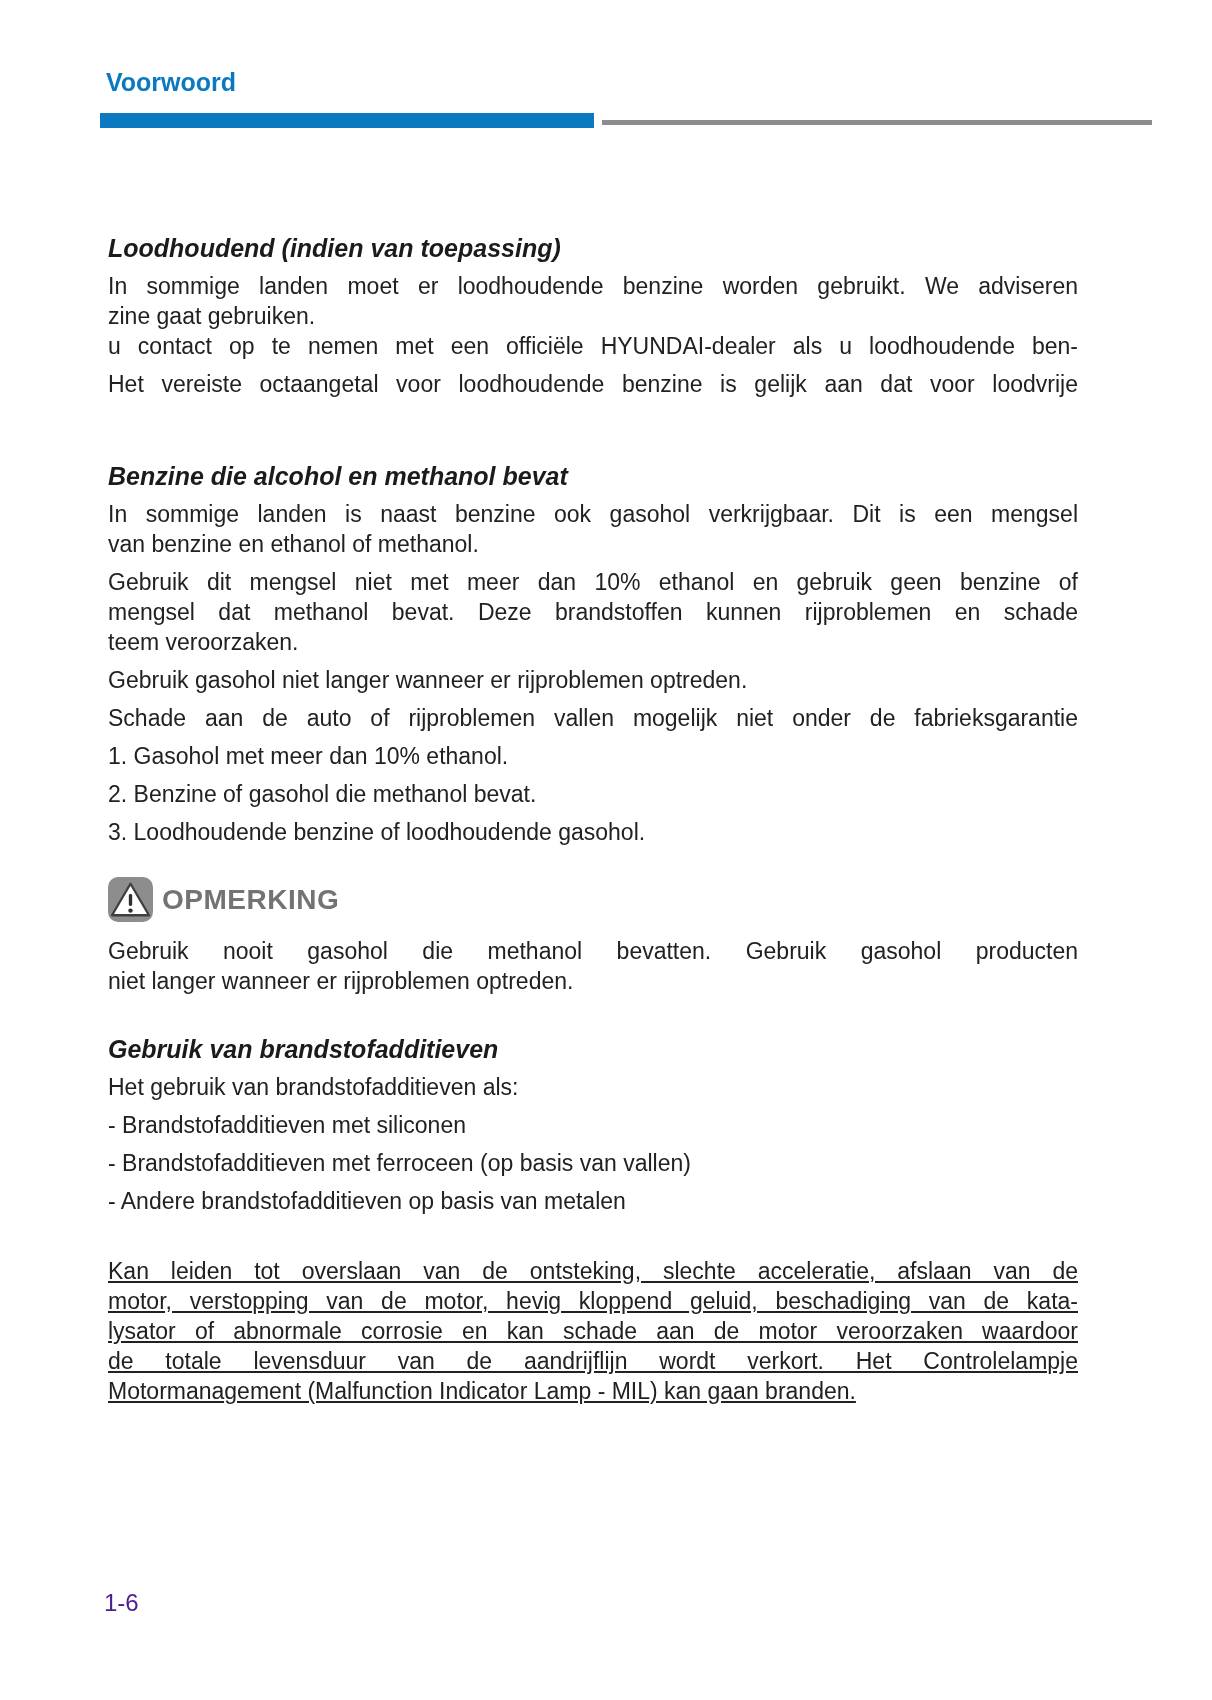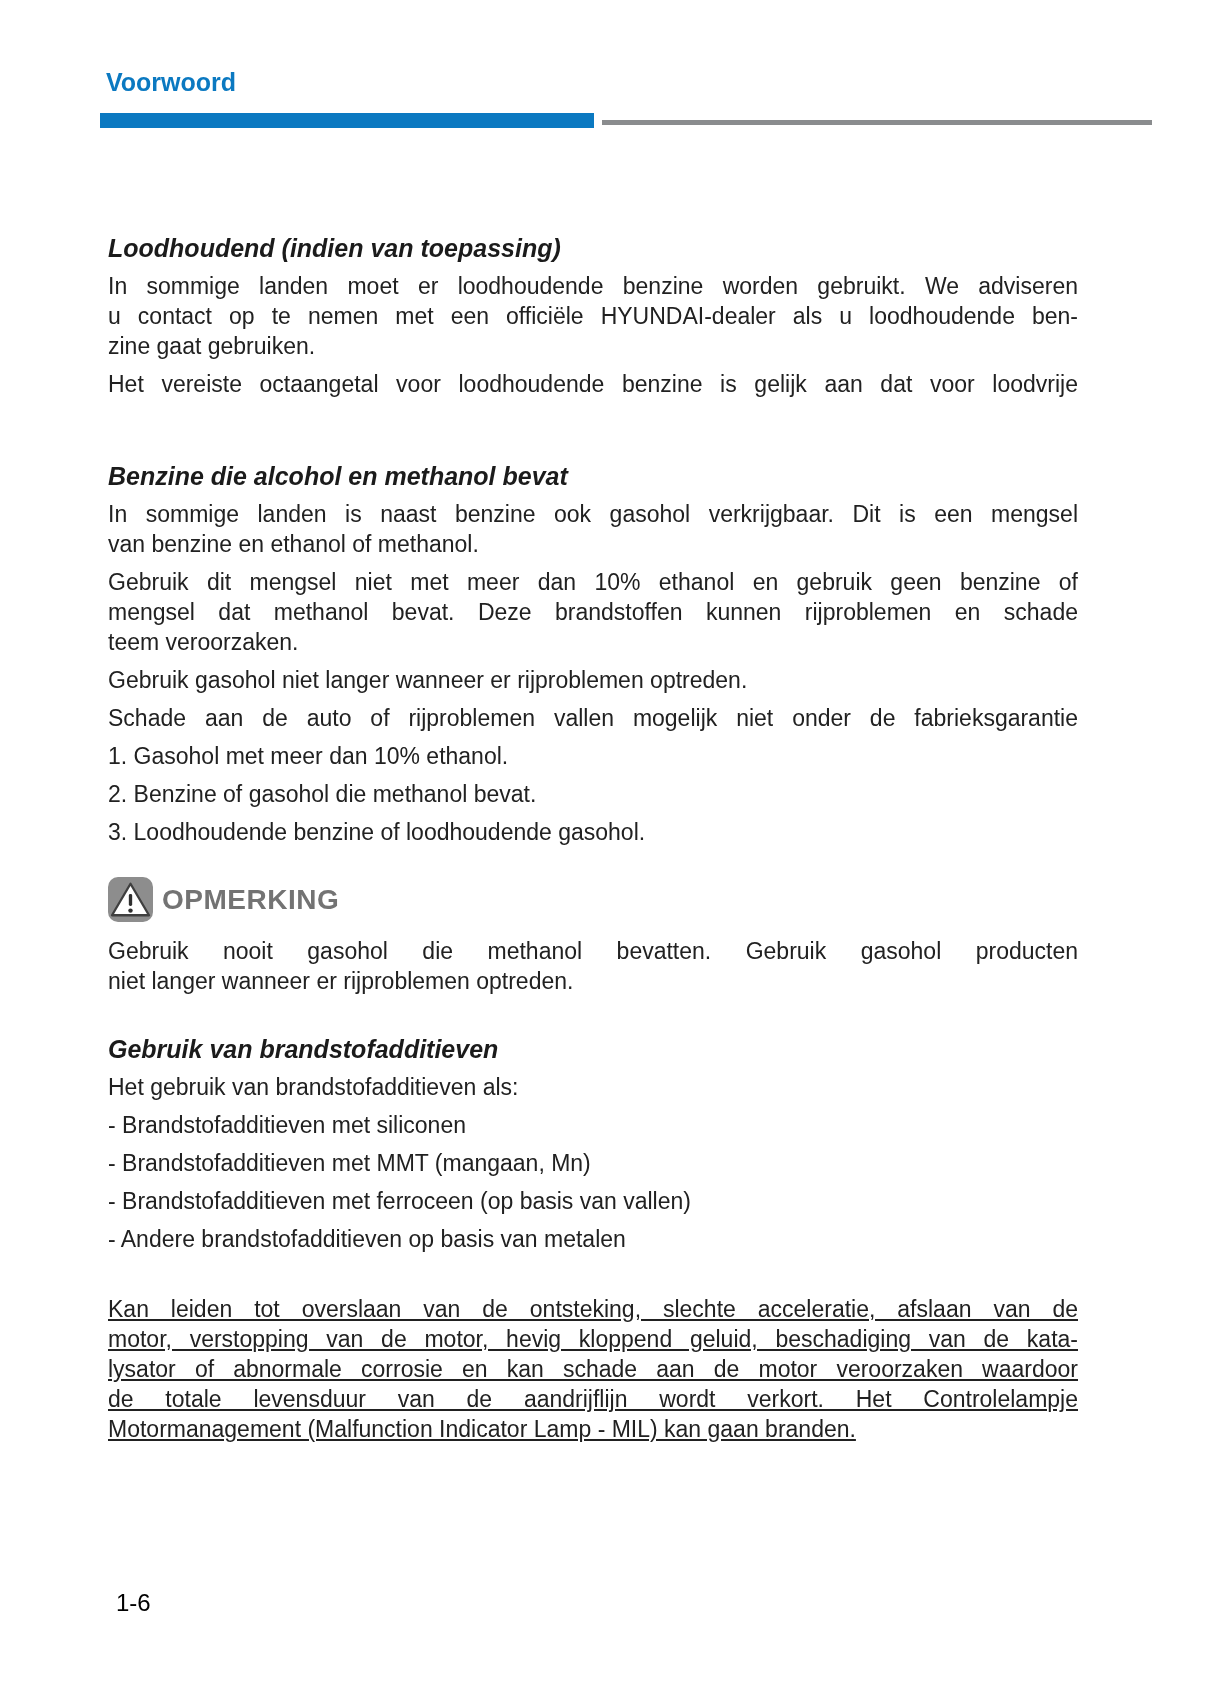--- a/index.html
+++ b/index.html
@@ -55,42 +55,42 @@
     flex:0 0 auto;
   }
   .note-label {
     margin-left:9px;
     font-size:28px; font-weight:bold; color:#737373;
     letter-spacing:0.5px;
   }
   .note-body { margin-top:14px; }
 
   .page-number {
-    position:absolute; left:116px; top:1589px;
-    font-size:24px; color:#000000;
+    position:absolute; left:104px; top:1589px;
+    font-size:24px; color:#4c1d95;
   }
 </style>
 </head>
 <body>
 
 <div class="page">
 
   <div class="chapter-title">Voorwoord</div>
   <div class="rule-row">
     <div class="rule-blue"></div>
     <div class="rule-gray"></div>
   </div>
 
   <main class="content">
 
     <h2 class="sec-heading">Loodhoudend (indien van toepassing)</h2>
     <div class="para" data-justify="">
         <div class="tline stretch">In sommige landen moet er loodhoudende benzine worden gebruikt. We adviseren</div>
+        <div class="tline">zine gaat gebruiken.</div>
         <div class="tline stretch">u contact op te nemen met een officiële HYUNDAI-dealer als u loodhoudende ben-</div>
-        <div class="tline">zine gaat gebruiken.</div>
       </div>
     <div class="para" data-justify="">
         <div class="tline stretch">Het vereiste octaangetal voor loodhoudende benzine is gelijk aan dat voor loodvrije</div>
       </div>
 
     <h2 class="sec-heading gap-lg">Benzine die alcohol en methanol bevat</h2>
     <div class="para" data-justify="">
         <div class="tline stretch">In sommige landen is naast benzine ook gasohol verkrijgbaar. Dit is een mengsel</div>
         <div class="tline">van benzine en ethanol of methanol.</div>
       </div>
@@ -125,21 +125,20 @@
         <div class="tline stretch">Gebruik nooit gasohol die methanol bevatten. Gebruik gasohol producten</div>
         <div class="tline">niet langer wanneer er rijproblemen optreden.</div>
       </div>
 
     <h2 class="sec-heading gap-md">Gebruik van brandstofadditieven</h2>
     <div class="para">
         <div class="tline">Het gebruik van brandstofadditieven als:</div>
       </div>
     <div class="list">
         <div class="tline">- Brandstofadditieven met siliconen</div>
-        <div class="tline">- Brandstofadditieven met MMT (mangaan, Mn)</div>
         <div class="tline">- Brandstofadditieven met ferroceen (op basis van vallen)</div>
         <div class="tline">- Andere brandstofadditieven op basis van metalen</div>
       </div>
     <div class="para closing" data-justify="">
         <div class="tline stretch">Kan leiden tot overslaan van de ontsteking, slechte acceleratie, afslaan van de</div>
         <div class="tline stretch">motor, verstopping van de motor, hevig kloppend geluid, beschadiging van de kata-</div>
         <div class="tline stretch">lysator of abnormale corrosie en kan schade aan de motor veroorzaken waardoor</div>
         <div class="tline stretch">de totale levensduur van de aandrijflijn wordt verkort. Het Controlelampje</div>
         <div class="tline">Motormanagement (Malfunction Indicator Lamp - MIL) kan gaan branden.</div>
       </div>

